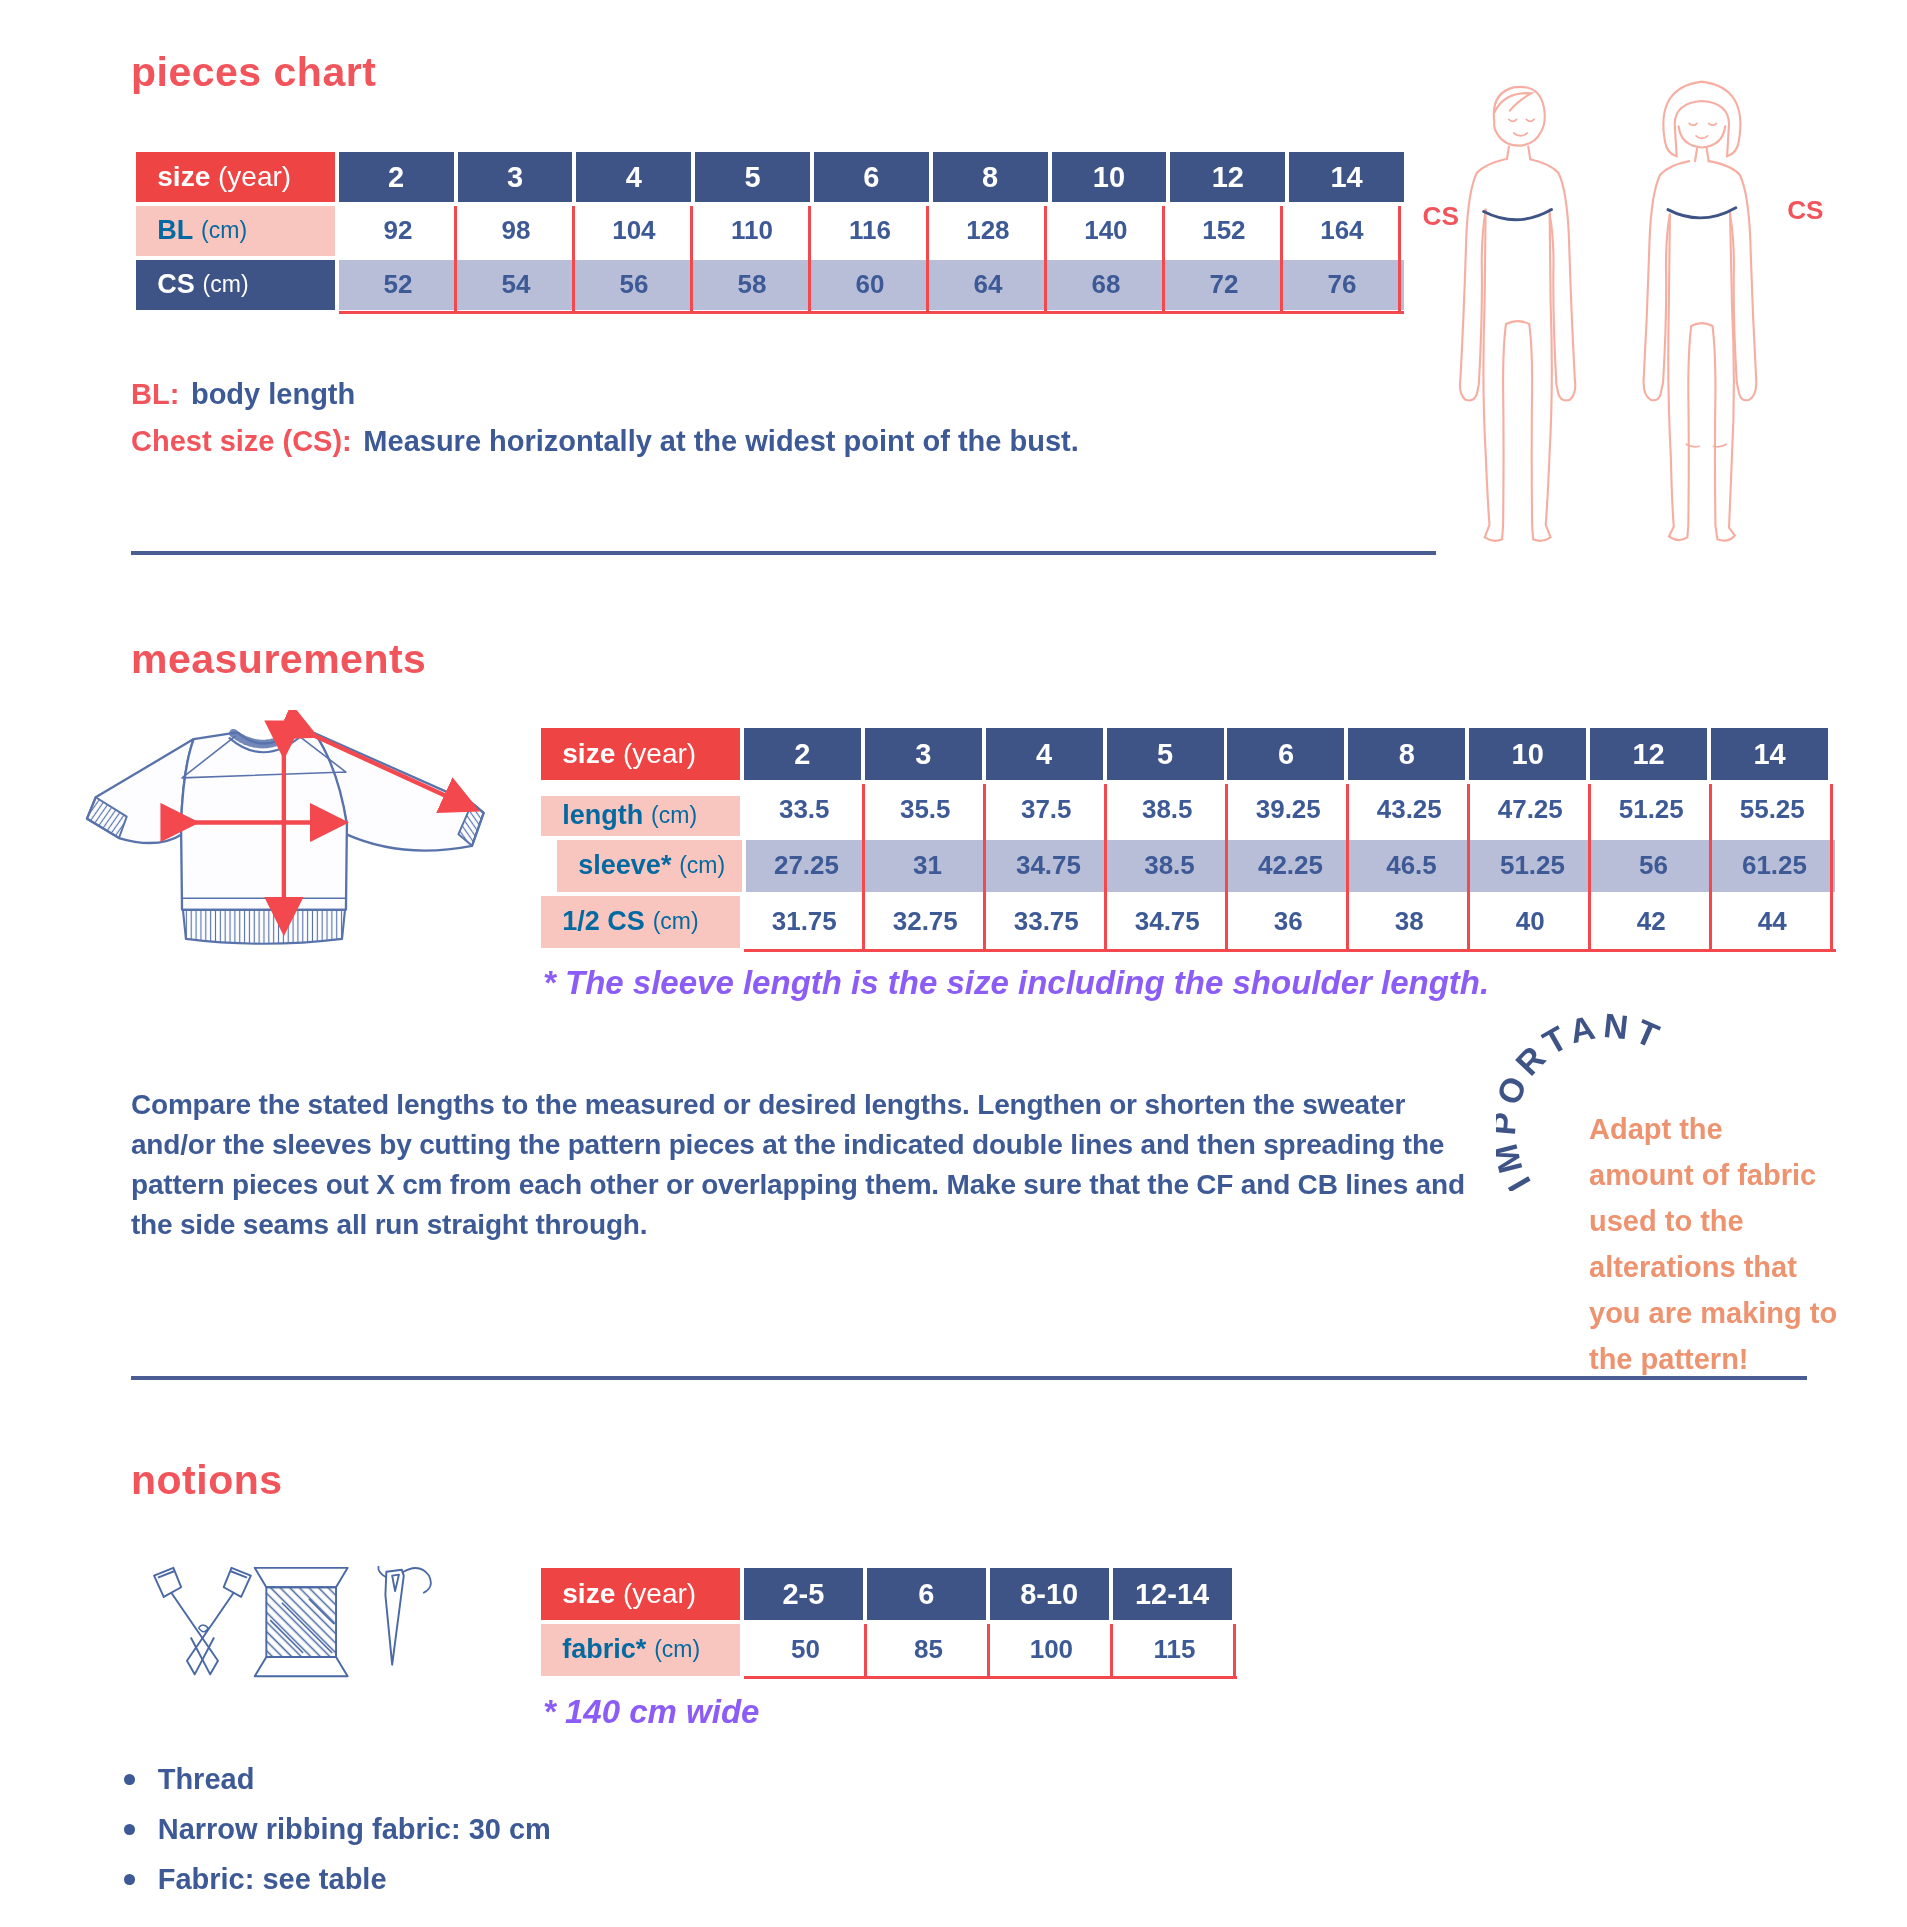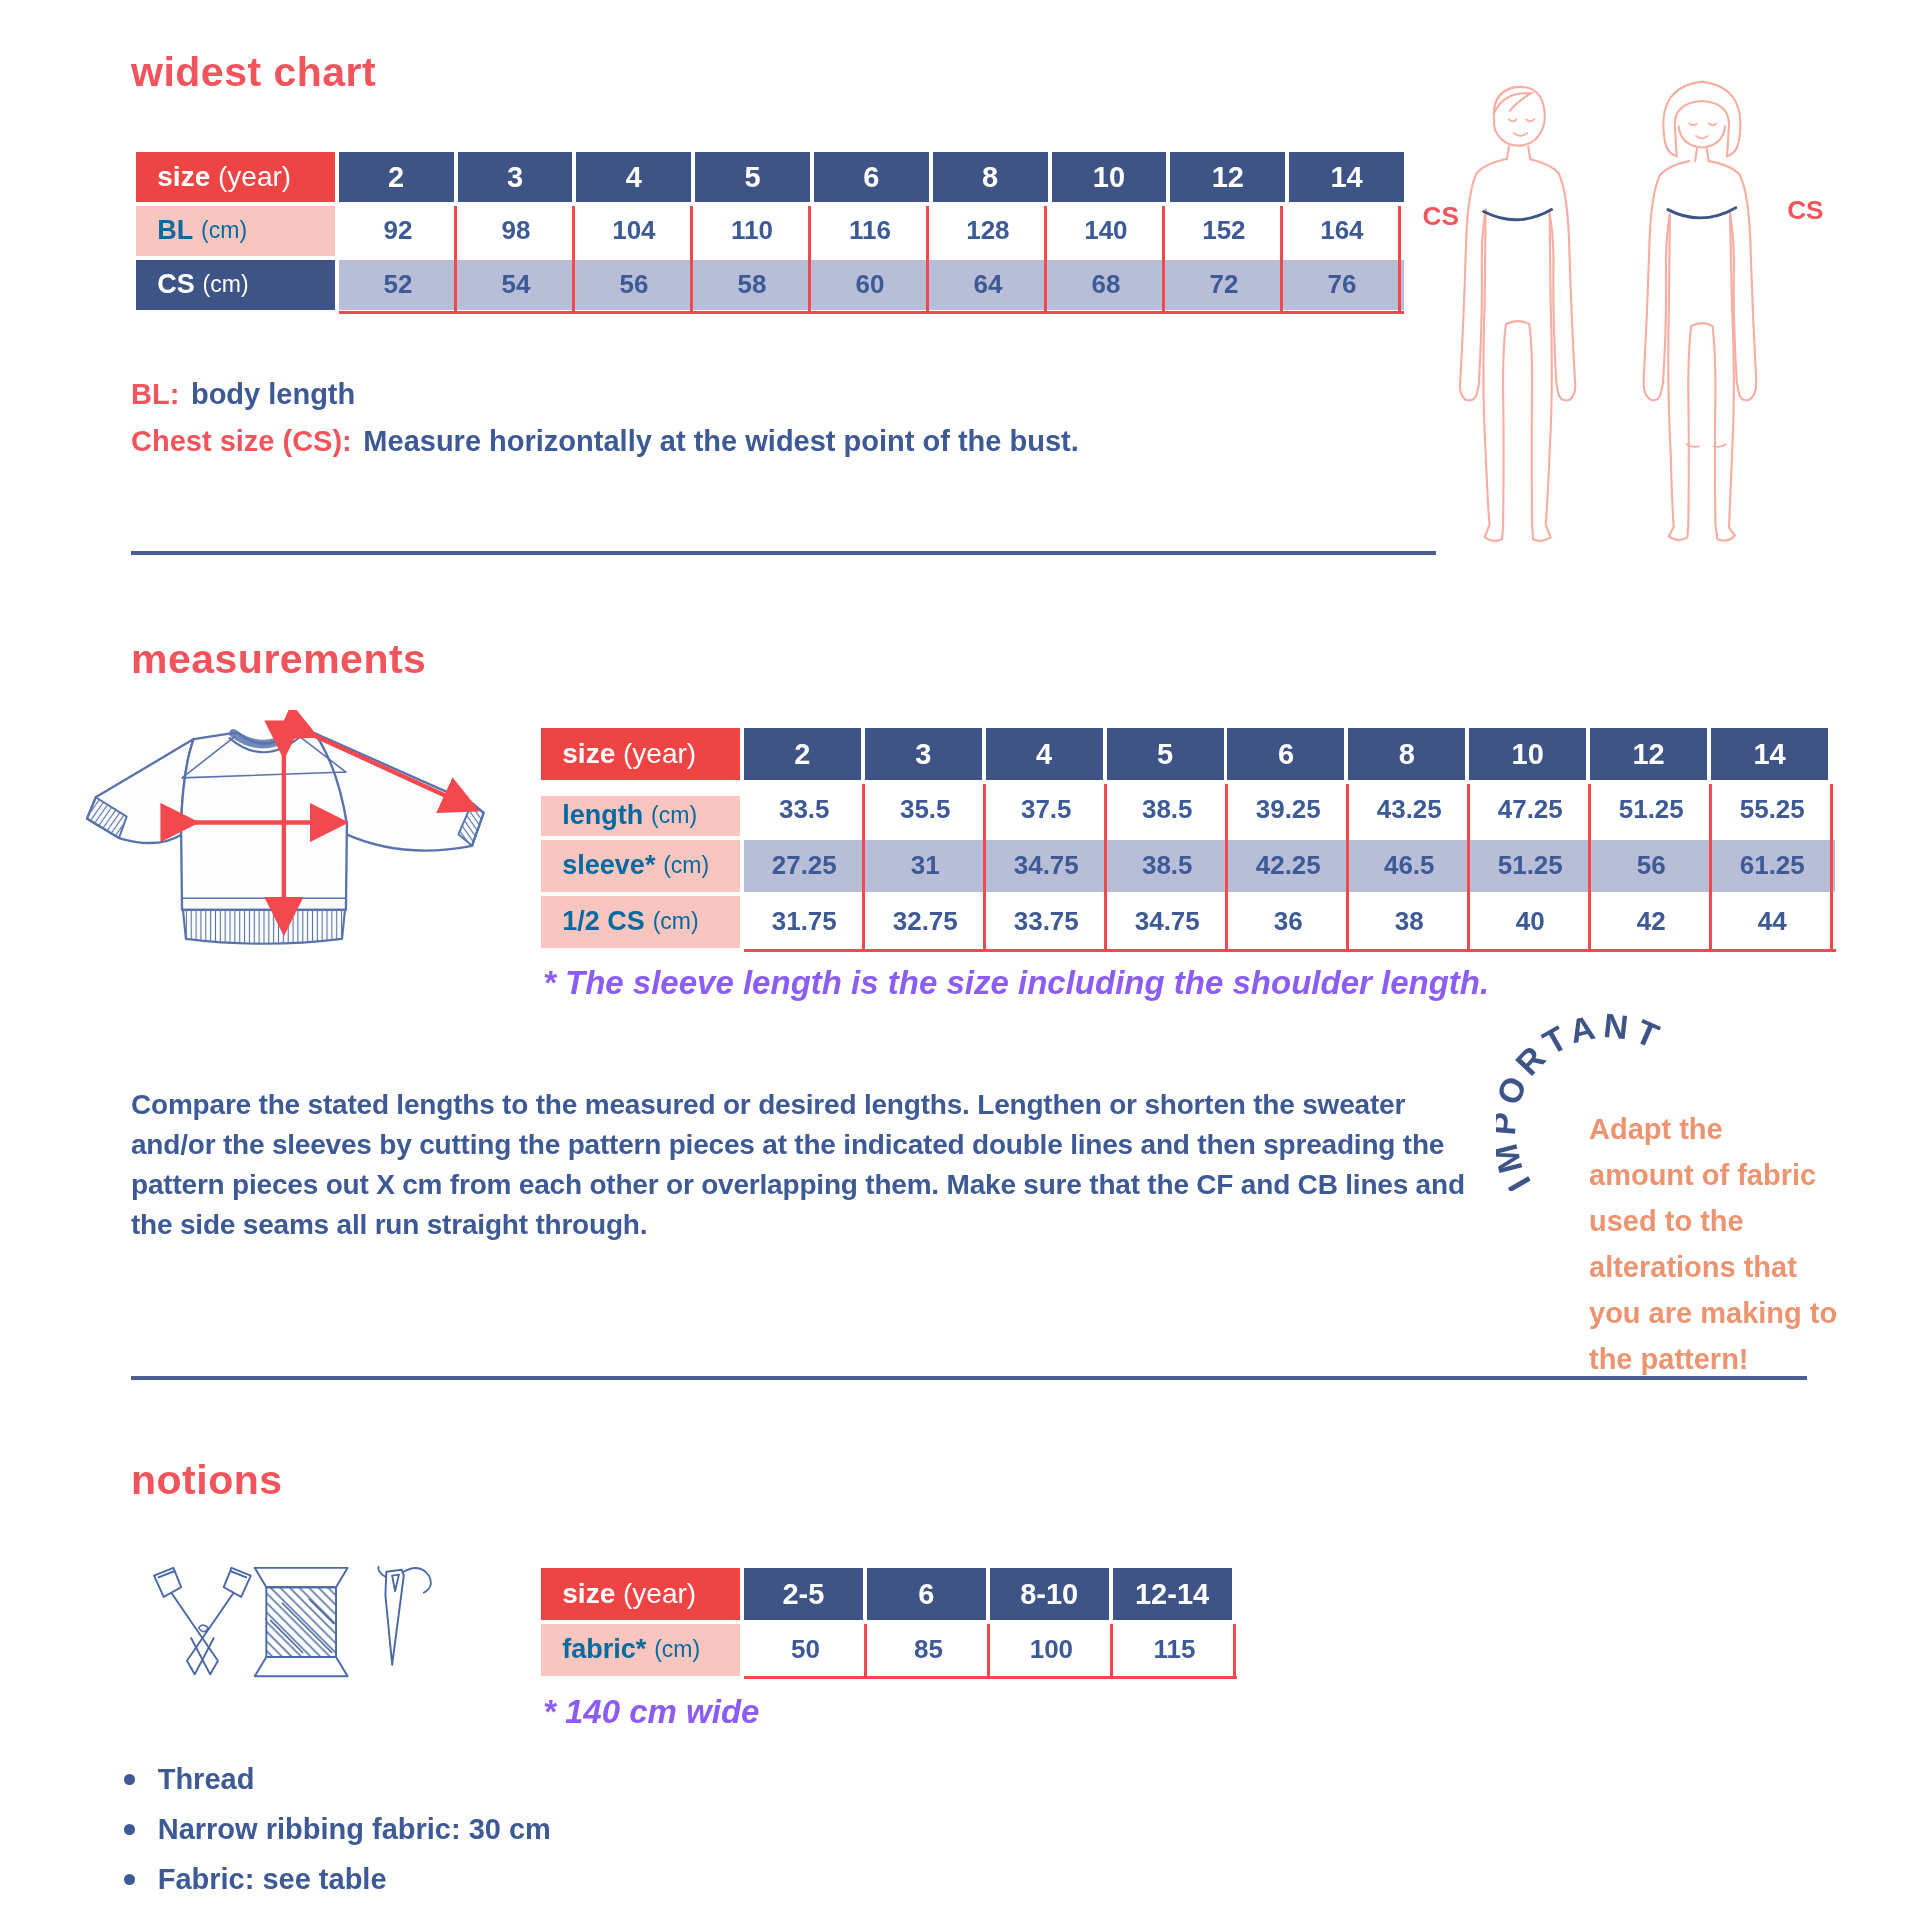--- a/index.html
+++ b/index.html
@@ -40,21 +40,21 @@
   .bullets li{font-size:29px;font-weight:bold;color:#3D5A96;line-height:50px;white-space:nowrap}
   .bullets li::before{content:"";display:inline-block;width:10.7px;height:10.7px;border-radius:50%;
                       background:#3D5A96;margin-right:23px;vertical-align:3.9px}
   svg text{font-family:"Liberation Sans",sans-serif}
 </style>
 </head>
 <body>
 
 <div class="page">
 
-  <h1 class="abs heading" style="left:131px;top:49px">widest chart</h1>
+  <h1 class="abs heading" style="left:131px;top:49px">pieces chart</h1>
 
   <div class="ptable" style="left: 136px; top: 152px; width: 1268px;">
       <div class="trow" style="height: 50px;">
         <div class="tcell hlabel" style="width: 199px;">
           <div class="hb">size</div>
           <div class="hn">(year)</div>
         </div>
         <div class="tcell hcol" style="width: 115px;">2</div>
         <div class="tcell hcol" style="width: 115px;">3</div>
         <div class="tcell hcol" style="width: 115px;">4</div>
@@ -206,21 +206,21 @@
           <div class="tcell val" style="width: 121px;">37.5</div>
           <div class="tcell val" style="width: 121px;">38.5</div>
           <div class="tcell val" style="width: 121px;">39.25</div>
           <div class="tcell val" style="width: 121px;">43.25</div>
           <div class="tcell val" style="width: 121px;">47.25</div>
           <div class="tcell val" style="width: 121px;">51.25</div>
           <div class="tcell val" style="width: 121px;">55.25</div>
         </div>
       </div>
       <div class="trow" style="height: 52px;">
-        <div class="tcell rlabel pink" style="width: 199px;">
+        <div class="tcell rlabel pink" style="width: 199px; margin-left: 16px;">
           <div class="hb">sleeve*</div>
           <div class="hn">(cm)</div>
         </div>
         <div class="band lavender" style="width: 1092px;">
           <div class="tcell val" style="width: 121px;">27.25</div>
           <div class="tcell val" style="width: 121px;">31</div>
           <div class="tcell val" style="width: 121px;">34.75</div>
           <div class="tcell val" style="width: 121px;">38.5</div>
           <div class="tcell val" style="width: 121px;">42.25</div>
           <div class="tcell val" style="width: 121px;">46.5</div>

